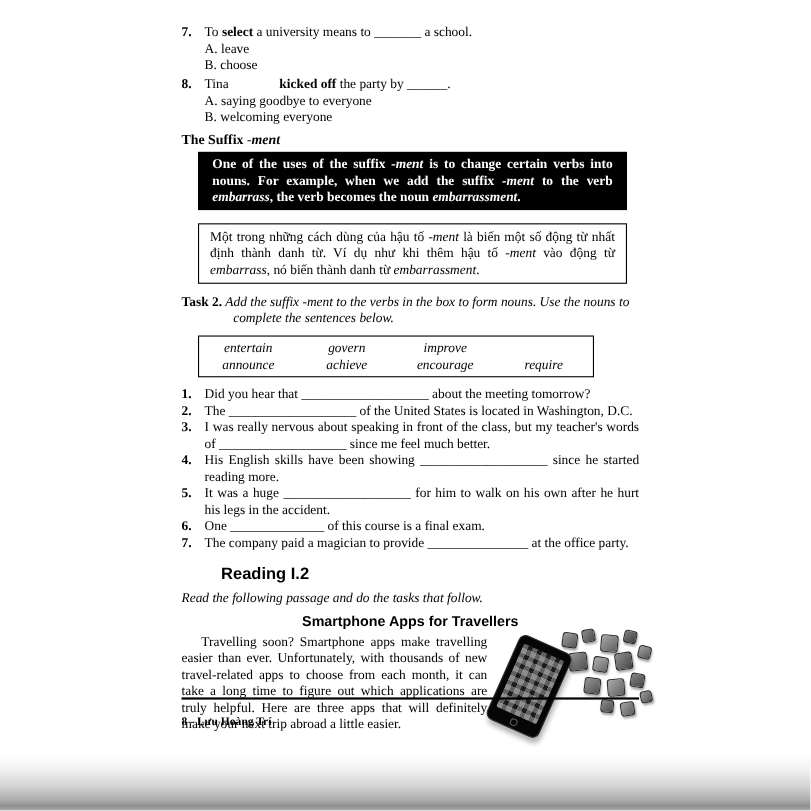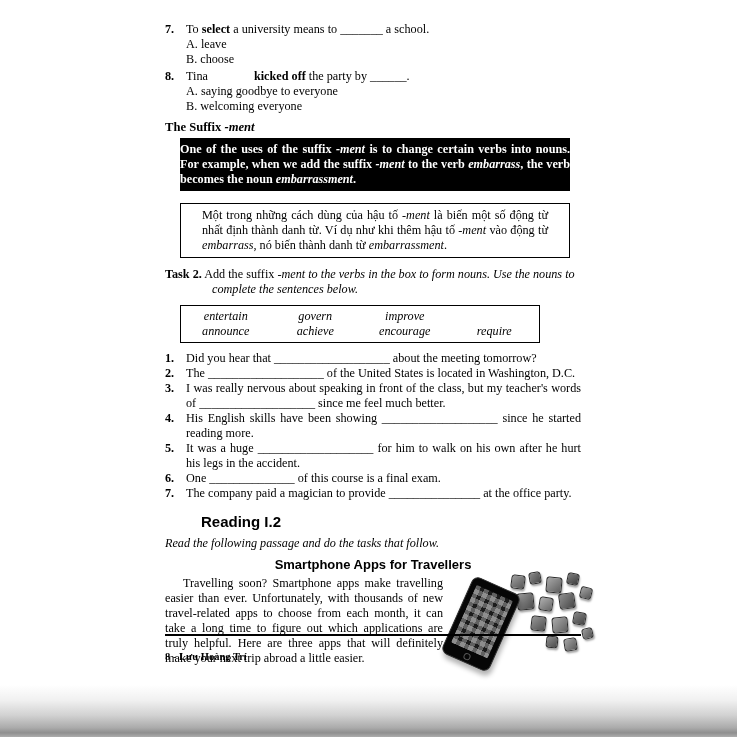--- a/index.html
+++ b/index.html
@@ -11,23 +11,23 @@
   
   .q-row { display:flex; margin-bottom:2px; }
   .num { width:21px; flex:none; font-weight:bold; }
   .q-main { flex:1; }
   .opts { display:flex;flex-direction:column; }
   .opt-a { width:193px; flex:none; }
 
   
   .section-heading { margin-top:6px; font-size:12.6px; }
   .black-box { margin:3px 0 0 15px; width:390px; background:#000; color:#fff;
-               font-weight:bold; padding:4px 0; text-align:justify; }
+               font-weight:bold; padding:4px 13px; text-align:justify; }
   .viet-box { margin:12px 0 0 15px; width:390px; border:1px solid #000;
-              padding:4px 21px; text-align:justify; background:#fff; }
+              padding:4px 10px; text-align:justify; background:#fff; }
 
   
   .task-line { margin-top:9px; padding-left:47px; text-indent:-47px; }
   .task-label { font-weight:bold; }
   .word-box { margin:8px 0 0 15px; width:360px; border:1px solid #000; padding:3px 0; }
   .word-row { display:grid; grid-template-columns:1fr 1fr 1fr 1fr; font-style:italic; text-align:center; }
 
   
   .sentences { margin-top:8px; }
   .s-row { display:flex; }
@@ -92,21 +92,21 @@
         </div>
       </div>
     </div>
 
     <div class="section-heading"><span style="font-weight: bold;">The Suffix </span><span style="font-weight: bold; font-style: italic;">-ment</span></div>
     <div class="black-box"><span>One of the uses of the suffix </span><span style="font-style: italic;">-ment</span><span> is to change certain verbs into nouns. For example, when we add the suffix </span><span style="font-style: italic;">-ment</span><span> to the verb </span><span style="font-style: italic;">embarrass</span><span>, the verb becomes the noun </span><span style="font-style: italic;">embarrassment</span><span>.</span></div>
     <div class="viet-box"><span>Một trong những cách dùng của hậu tố </span><span style="font-style: italic;">-ment</span><span> là biến một số động từ nhất định thành danh từ. Ví dụ như khi thêm hậu tố </span><span style="font-style: italic;">-ment</span><span> vào động từ </span><span style="font-style: italic;">embarrass</span><span>, nó biến thành danh từ </span><span style="font-style: italic;">embarrassment</span><span>.</span></div>
 
     <div class="task-line">
       <span class="task-label">Task 2.</span>
-      <span><span style="">Add the suffix </span><span style="font-style: italic;">-ment</span><span style="font-style: italic;"> to the verbs in the box to form nouns. Use the nouns to complete the sentences below.</span></span>
+      <span><span style="font-style: italic;">Add the suffix </span><span style="font-style: italic;">-ment</span><span style="font-style: italic;"> to the verbs in the box to form nouns. Use the nouns to complete the sentences below.</span></span>
     </div>
 
     <div class="word-box">
       <div class="word-row">
         <span>entertain</span>
         <span>govern</span>
         <span>improve</span>
         <span></span>
       </div>
       <div class="word-row">

